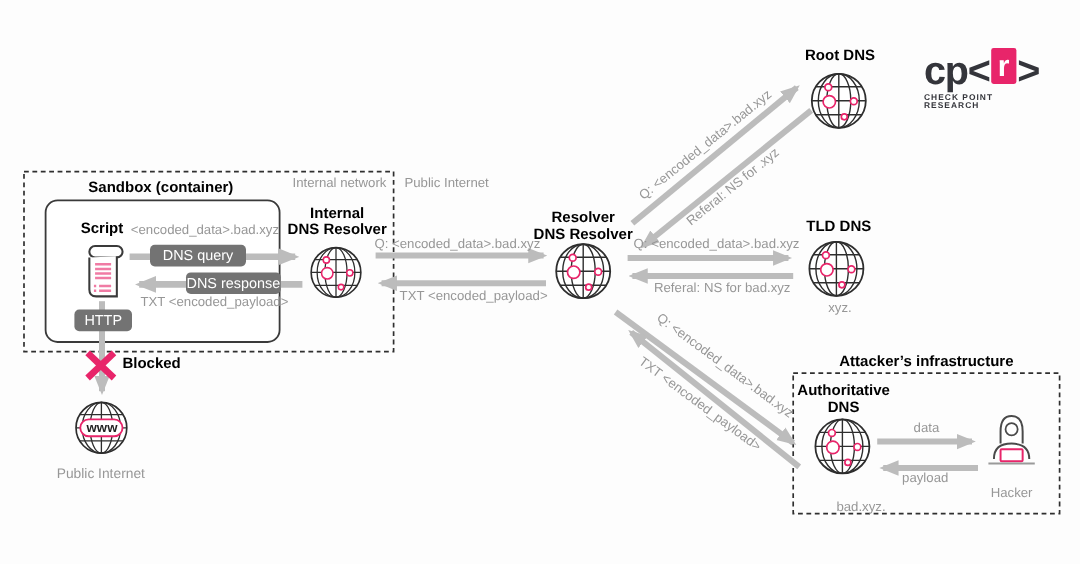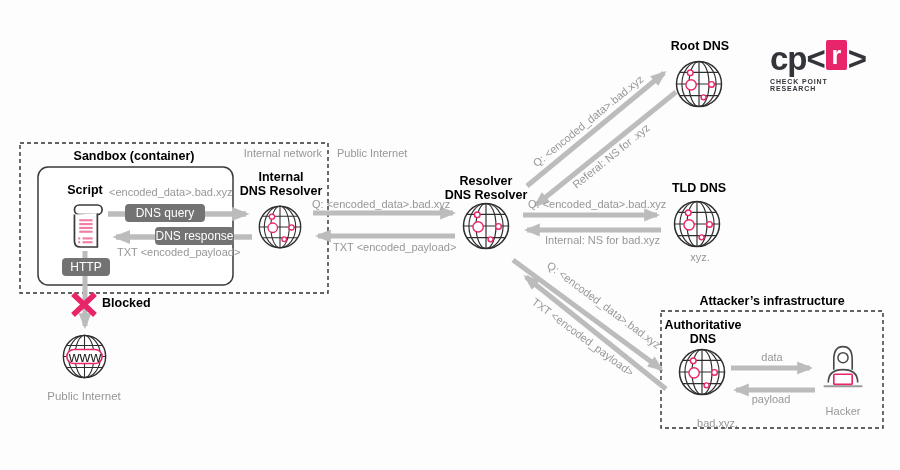--- a/index.html
+++ b/index.html
@@ -123,42 +123,42 @@
 
   <div class="t b c" style="left:85px;top:191px;">Script</div>
   <div class="t g" style="left:109px;top:186px;">&lt;encoded_data&gt;.bad.xyz</div>
   <div class="t g" style="left:117px;top:246px;">TXT &lt;encoded_payload&gt;</div>
 
   <div class="badge" style="left:125px;top:204px;width:80px;height:18px;">DNS query</div>
   <div class="badge" style="left:155px;top:227px;width:79px;height:18px;">DNS response</div>
   <div class="badge" style="left:62px;top:258px;width:48px;height:18px;">HTTP</div>
   <div class="t b" style="left:102px;top:297px;">Blocked</div>
 
-  <div class="t" style="left:85px;top:357px;transform:translate(-50%,-50%);font-size:15px;font-weight:normal;color:#222;">www</div>
+  <div class="t" style="left:85px;top:357px;transform:translate(-50%,-50%);font-size:11px;font-weight:bold;color:#222;">www</div>
   <div class="t g c" style="left:84px;top:396px;font-size:11.5px;">Public Internet</div>
 
   <div class="t b c ctr" style="left:281px;top:185px;">
     <div>Internal</div>
     <div>DNS Resolver</div>
   </div>
   <div class="t b c ctr" style="left:486px;top:189px;">
     <div>Resolver</div>
     <div>DNS Resolver</div>
   </div>
 
   <div class="t g" style="left:312px;top:198px;">Q: &lt;encoded_data&gt;.bad.xyz</div>
   <div class="t g" style="left:333px;top:241px;">TXT &lt;encoded_payload&gt;</div>
 
   <div class="t b c" style="left:700px;top:47px;">Root DNS</div>
   <div class="t g" style="left:588px;top:121px;transform:translate(-50%,-50%) rotate(-39deg);">Q: &lt;encoded_data&gt;.bad.xyz</div>
   <div class="t g" style="left:611px;top:156px;transform:translate(-50%,-50%) rotate(-39deg);">Referal: NS for .xyz</div>
 
   <div class="t b c" style="left:699px;top:189px;">TLD DNS</div>
   <div class="t g" style="left:528px;top:198px;">Q: &lt;encoded_data&gt;.bad.xyz</div>
-  <div class="t g" style="left:545px;top:234px;">Internal: NS for bad.xyz</div>
+  <div class="t g" style="left:545px;top:234px;">Referal: NS for bad.xyz</div>
   <div class="t g c" style="left:700px;top:257px;">xyz.</div>
 
   <div class="t g" style="left:604px;top:305px;transform:translate(-50%,-50%) rotate(36.5deg);">Q: &lt;encoded_data&gt;.bad.xyz</div>
   <div class="t g" style="left:583px;top:337px;transform:translate(-50%,-50%) rotate(36.5deg);">TXT &lt;encoded_payload&gt;</div>
 
   <div class="t b c ctr" style="left:703px;top:333px;">
     <div>Authoritative</div>
     <div>DNS</div>
   </div>
   <div class="t b c" style="left:772px;top:302px;">Attacker’s infrastructure</div>

